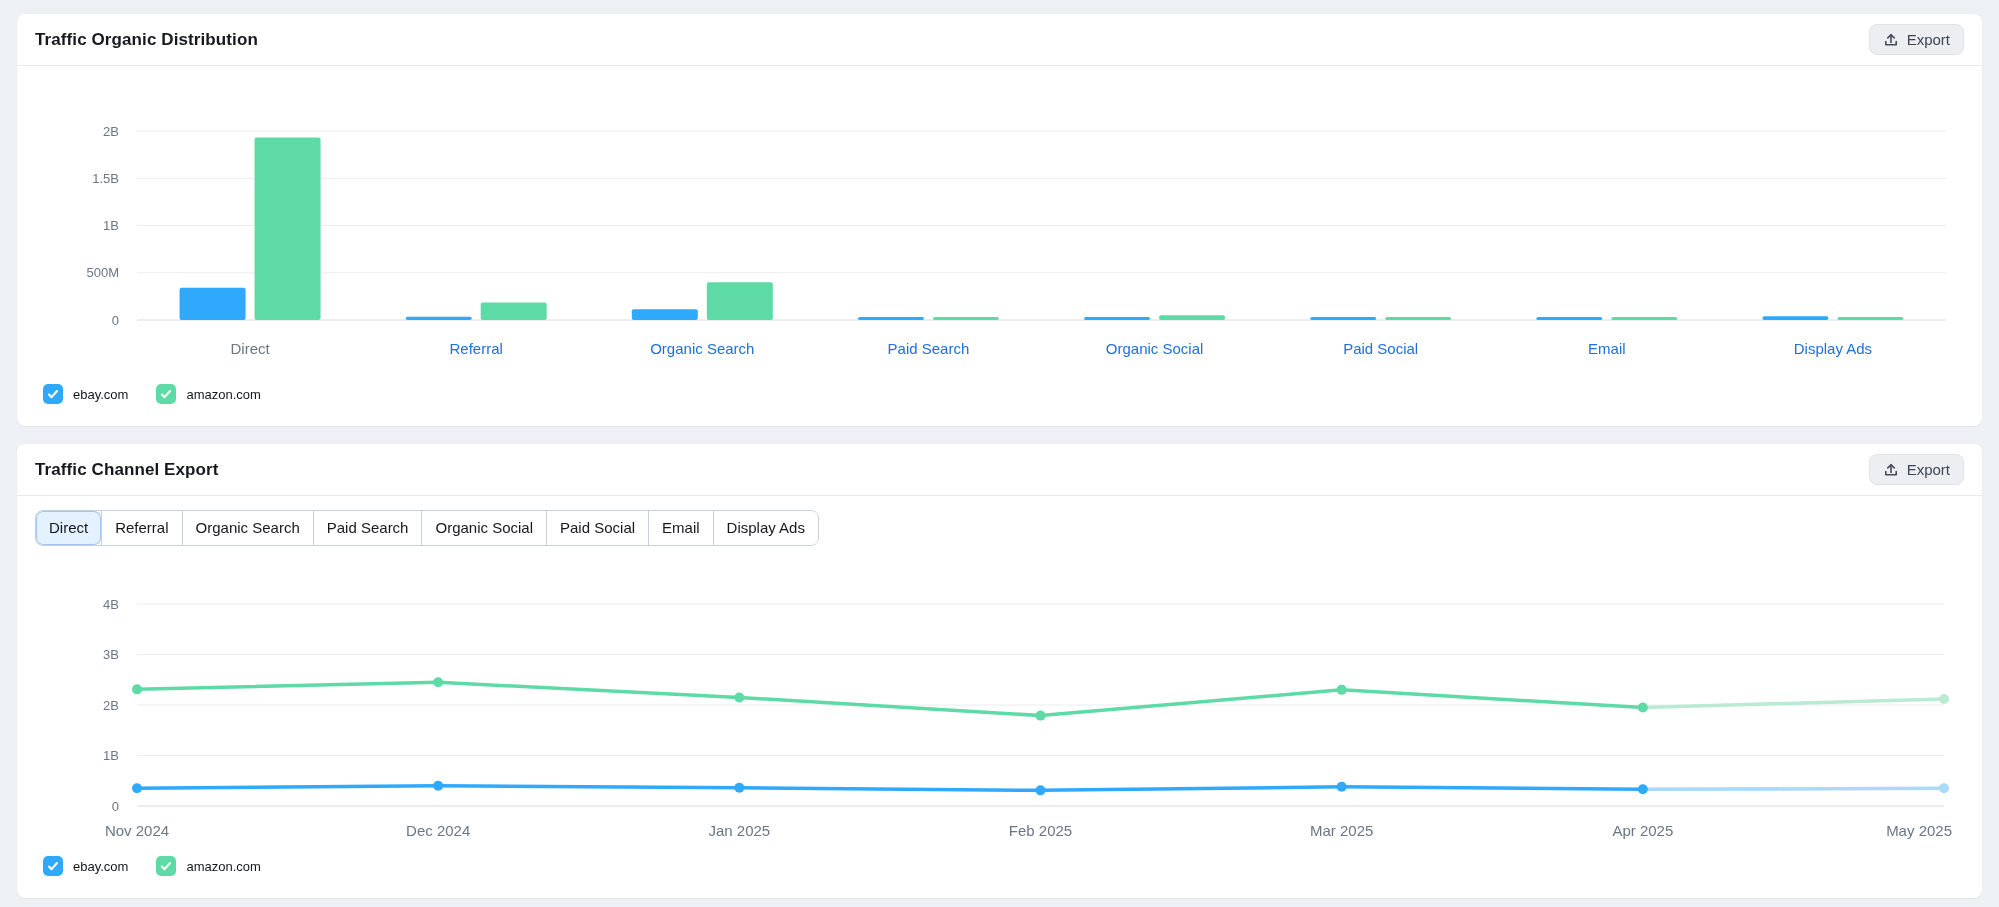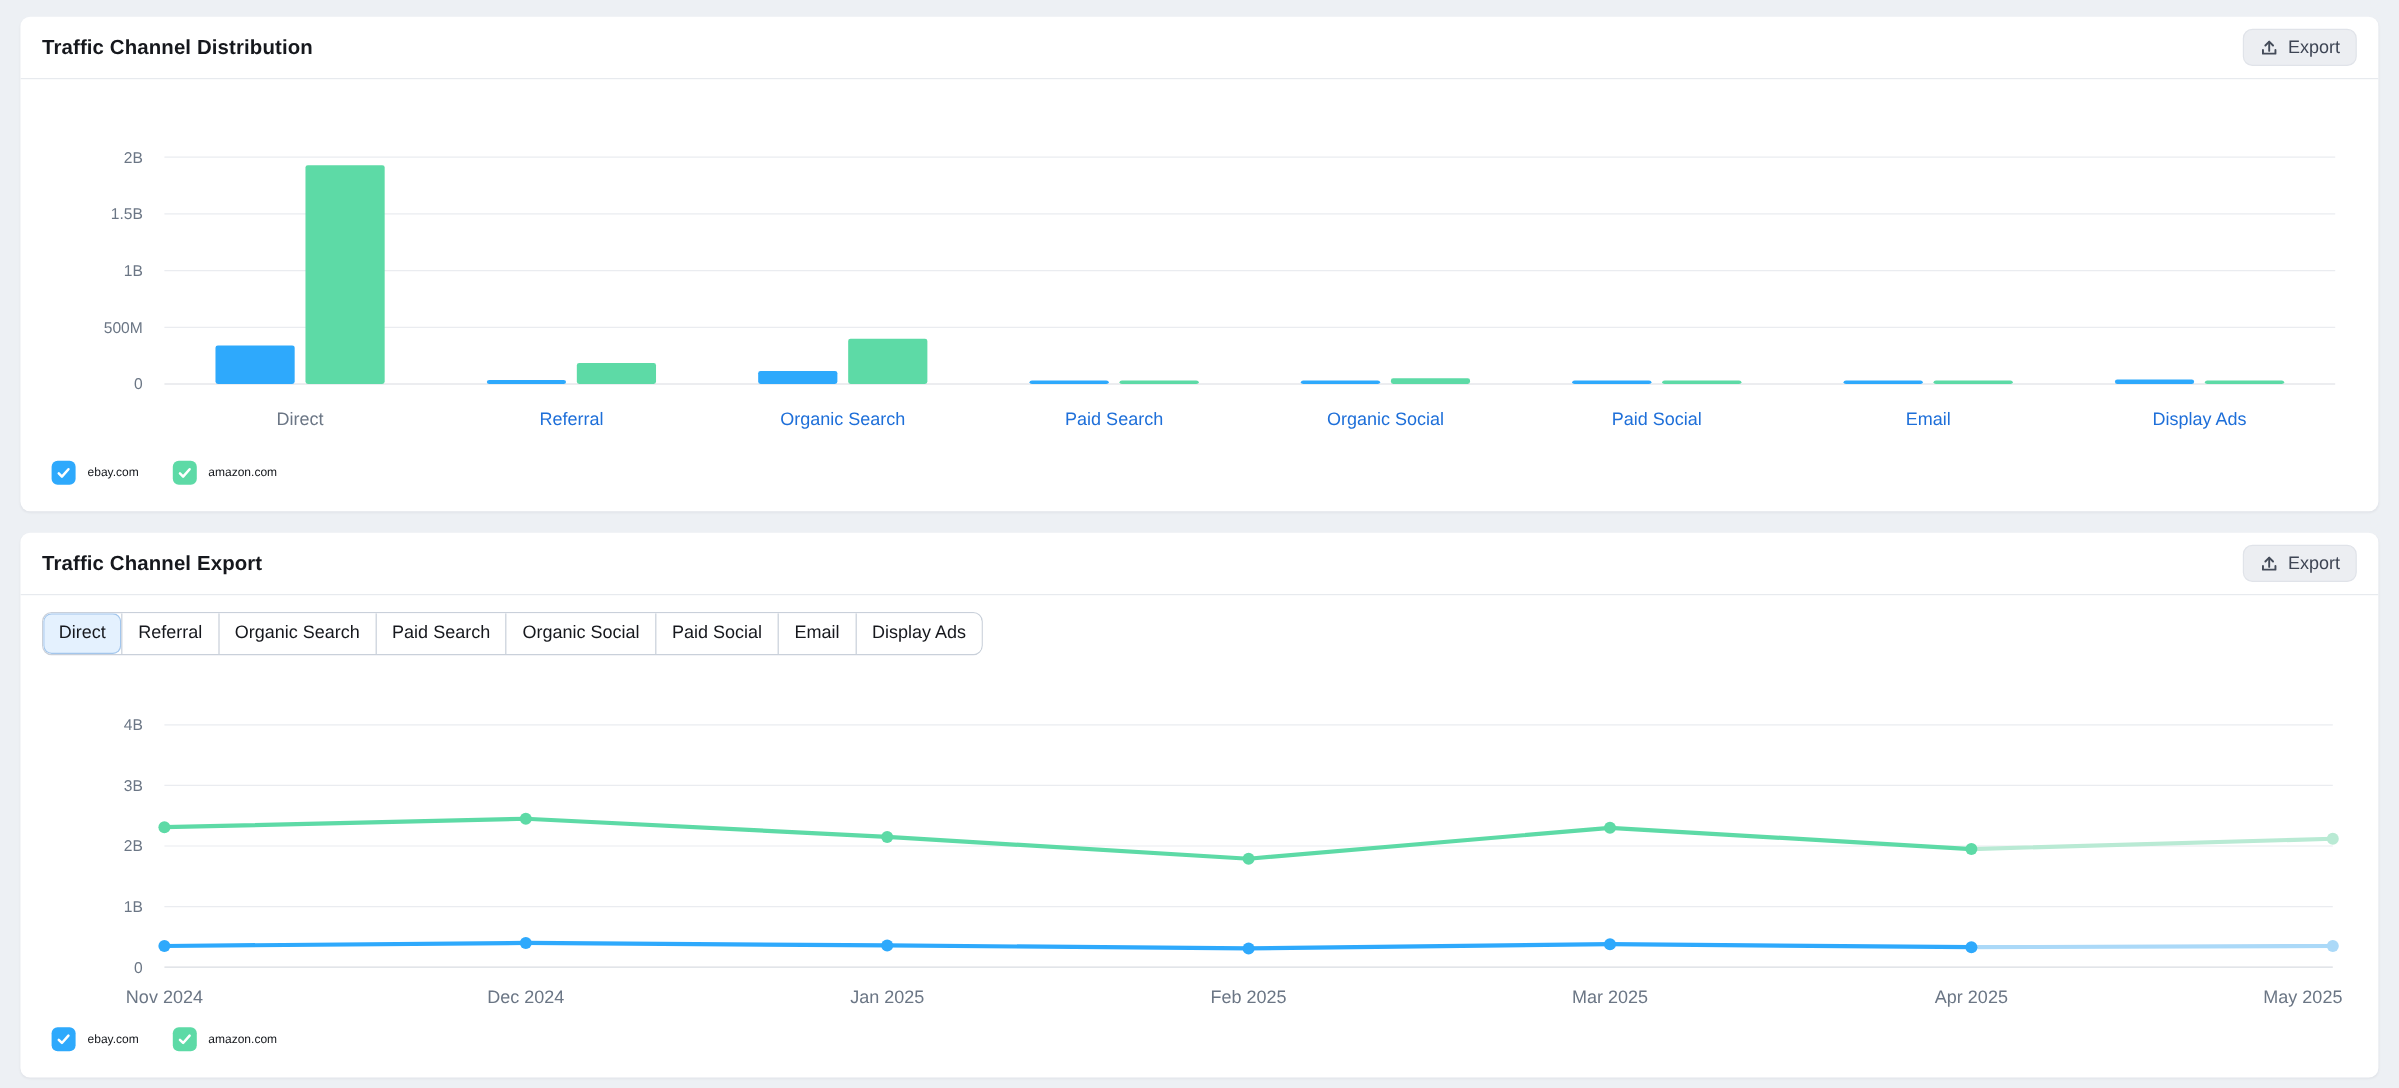--- a/index.html
+++ b/index.html
@@ -33,21 +33,21 @@
   .export-btn svg { display:block; }
   .chart-wrap { padding:8px 24px 0; }
   .chart-wrap svg { display:block; width:100%; }
   svg text { font-family:"Liberation Sans", sans-serif; }
   .legend-row { display:flex; align-items:center; gap:28px; padding:8px 26px 22px; }
   .legend-item { display:inline-flex; align-items:center; gap:10px; cursor:pointer; }
   .legend-checkbox {
     width:20px; height:20px; border-radius:5px;
     display:inline-flex; align-items:center; justify-content:center;
   }
-  .legend-label { font-size:10px; color:#14171C; }
+  .legend-label { font-size:13px; color:#14171C; }
   .tabs-row { padding:14px 18px 12px; }
   .tabs {
     display:inline-flex; border:1px solid #C9D0DA; border-radius:8px;
     overflow:hidden; background:#fff;
   }
   .tabs button {
     font-family:"Liberation Sans", sans-serif;
     font-size:15px; color:#16181D; background:#fff; border:none;
     border-left:1px solid #C9D0DA; padding:7px 13px; cursor:pointer; line-height:20px;
   }
@@ -56,21 +56,21 @@
     background:#E4F1FE;
     box-shadow: inset 0 0 0 1px #A3C6EC;
     border-radius:7px;
   }
 </style>
 </head>
 <body>
 
 <section class="panel">
   <header class="panel-header">
-    <h2 class="panel-title">Traffic Channel Distribution</h2>
+    <h2 class="panel-title">Traffic Organic Distribution</h2>
     <button class="export-btn">
       <span>
         <svg width="16" height="16" viewBox="0 0 16 16" fill="none" stroke="#444B59" stroke-width="1.6" stroke-linecap="round" stroke-linejoin="round">
           <path d="M8 10.4 V2.9"></path>
             <path d="M4.8 5.9 L8 2.7 L11.2 5.9"></path>
             <path d="M2.8 9.6 V12.7 H13.2 V9.6"></path>
         </svg>
       </span>
       <span>Export</span>
     </button>

